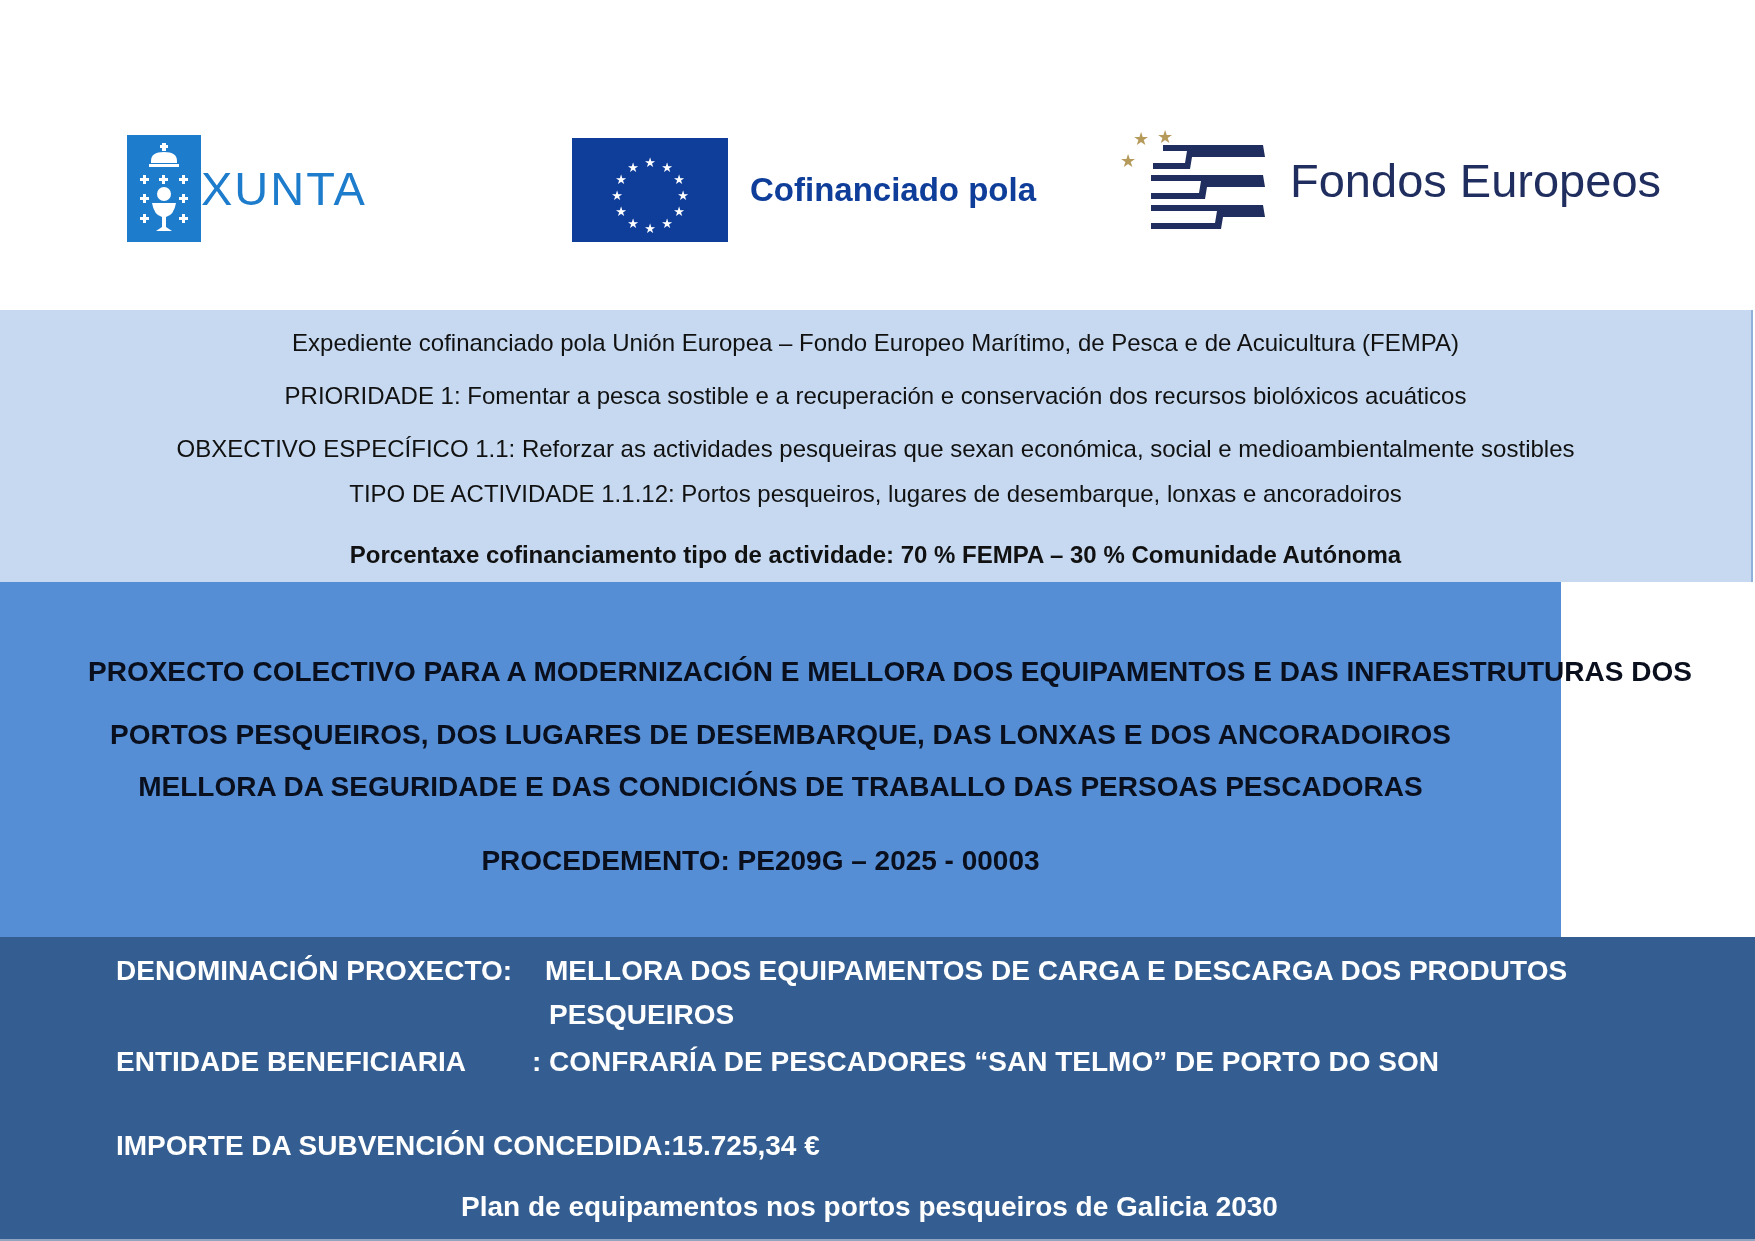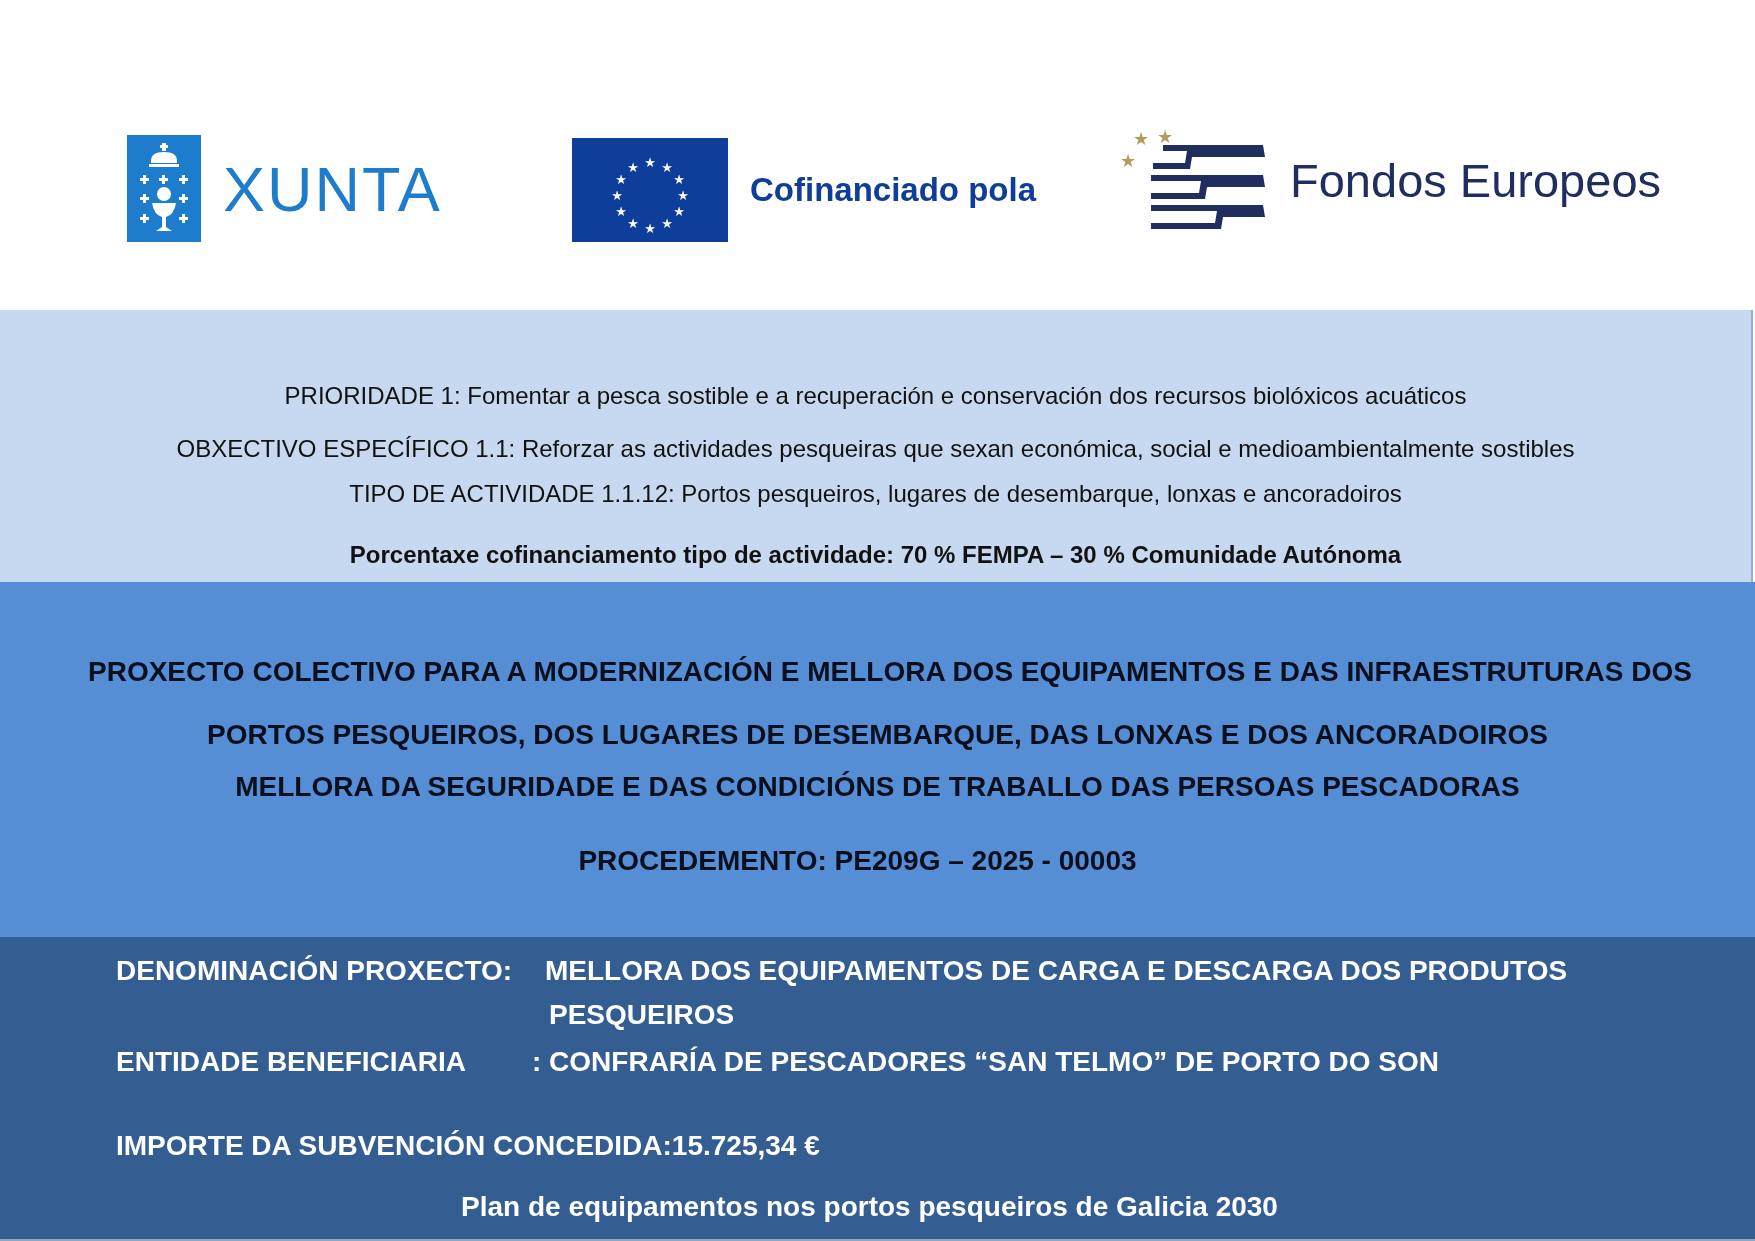--- a/index.html
+++ b/index.html
@@ -5,21 +5,21 @@
   html, body { margin: 0; padding: 0; }
   body {
     width: 1755px; height: 1241px; overflow: hidden; background: #ffffff;
     font-family: "Liberation Sans", sans-serif; position: relative;
   }
   .logos { position: absolute; left: 0; top: 0; width: 1755px; height: 310px; background: #ffffff; }
 
   
   .xunta { position: absolute; left: 127px; top: 135px; height: 107px; display: flex; align-items: center; }
   .xunta-emblem { width: 74px; height: 107px; background: #1d7ccc; position: relative; }
-  .xunta-text { margin-left: 22px; color: #1d7ccc; font-size: 63px; line-height: 48px; letter-spacing: 2px; font-weight: 400; }
+  .xunta-text { color: #1d7ccc; font-size: 47px; line-height: 48px; letter-spacing: 2px; font-weight: 400; }
 
   
   .eu { position: absolute; left: 572px; top: 138px; height: 104px; display: flex; align-items: center; }
   .eu-flag { width: 156px; height: 104px; background: #0e3d9a; position: relative; }
   .eu-text { margin-left: 22px; color: #0e3d9a; font-size: 33px; line-height: 44px; font-weight: 700; }
 
   
   .fondos { position: absolute; left: 1115px; top: 125px; height: 110px; display: flex; align-items: center; }
   .fondos-mark { width: 150px; height: 110px; position: relative; }
   .fondos-text { margin-left: 25px; color: #1f2e5e; font-size: 47px; font-weight: 400; }
@@ -27,21 +27,21 @@
   
   .band-light {
     position: absolute; left: 0; top: 310px; width: 1753px; height: 272px;
     background: #c6d9f0; border-right: 2px solid #8fb0d8; box-sizing: border-box;
     text-align: center; color: #111;
   }
   .band-light .line { position: absolute; left: 0; width: 100%; font-size: 24px; font-family: "Liberation Sans", sans-serif; }
   .band-light .line.bold { font-weight: 700; }
 
   .band-mid {
-    position: absolute; left: 0; top: 582px; width: 1755px; height: 355px;
+    position: absolute; left: 0; top: 582px; width: 1561px; height: 355px;
     background: #558ed5; color: #0a0f1e; text-align: center;
   }
   .band-mid .t { position: absolute; left: 0; width: 100%; font-weight: 700; font-size: 28px; white-space: nowrap; }
 
   .band-dark {
     position: absolute; left: 0; top: 937px; width: 1755px; height: 302px;
     background: #345e91; color: #ffffff;
   }
   .band-dark .row { position: absolute; font-weight: 700; font-size: 28px; white-space: nowrap; margin-left: 32px; }
   .bottom-edge { position: absolute; left: 0; top: 1239px; width: 1755px; height: 2px; background: #8fa5c0; }
@@ -127,20 +127,21 @@
           <polygon points="36,50 148,50 150,62 92,62 90,74 36,74 36,68 84,68 86,56 36,56"></polygon>
           <polygon points="36,80 148,80 150,92 108,92 106,104 36,104 36,98 100,98 102,86 36,86"></polygon>
         </g>
       </svg>
     </div>
     <div class="fondos-text">Fondos Europeos</div>
   </div>
 </div>
 
 <div class="band-light">
+  <div class="line" style="top:19px">Expediente cofinanciado pola Unión Europea – Fondo Europeo Marítimo, de Pesca e de Acuicultura (FEMPA)</div>
   <div class="line" style="top:72px">PRIORIDADE 1: Fomentar a pesca sostible e a recuperación e conservación dos recursos biolóxicos acuáticos</div>
   <div class="line" style="top:125px">OBXECTIVO ESPECÍFICO 1.1: Reforzar as actividades pesqueiras que sexan económica, social e medioambientalmente sostibles</div>
   <div class="line" style="top:170px">TIPO DE ACTIVIDADE  1.1.12: Portos pesqueiros, lugares de desembarque, lonxas e ancoradoiros</div>
   <div class="line bold" style="top:231px">Porcentaxe cofinanciamento tipo de actividade: 70 % FEMPA – 30 % Comunidade Autónoma</div>
 </div>
 
 <div class="band-mid">
   <div class="t" style="top:74px; left:88px; width:auto; text-align:left;">PROXECTO COLECTIVO PARA A MODERNIZACIÓN E MELLORA DOS EQUIPAMENTOS E DAS INFRAESTRUTURAS DOS</div>
   <div class="t" style="top:137px">PORTOS PESQUEIROS, DOS LUGARES DE DESEMBARQUE, DAS LONXAS E DOS ANCORADOIROS</div>
   <div class="t" style="top:189px">MELLORA DA SEGURIDADE E DAS CONDICIÓNS DE TRABALLO DAS PERSOAS PESCADORAS</div>

